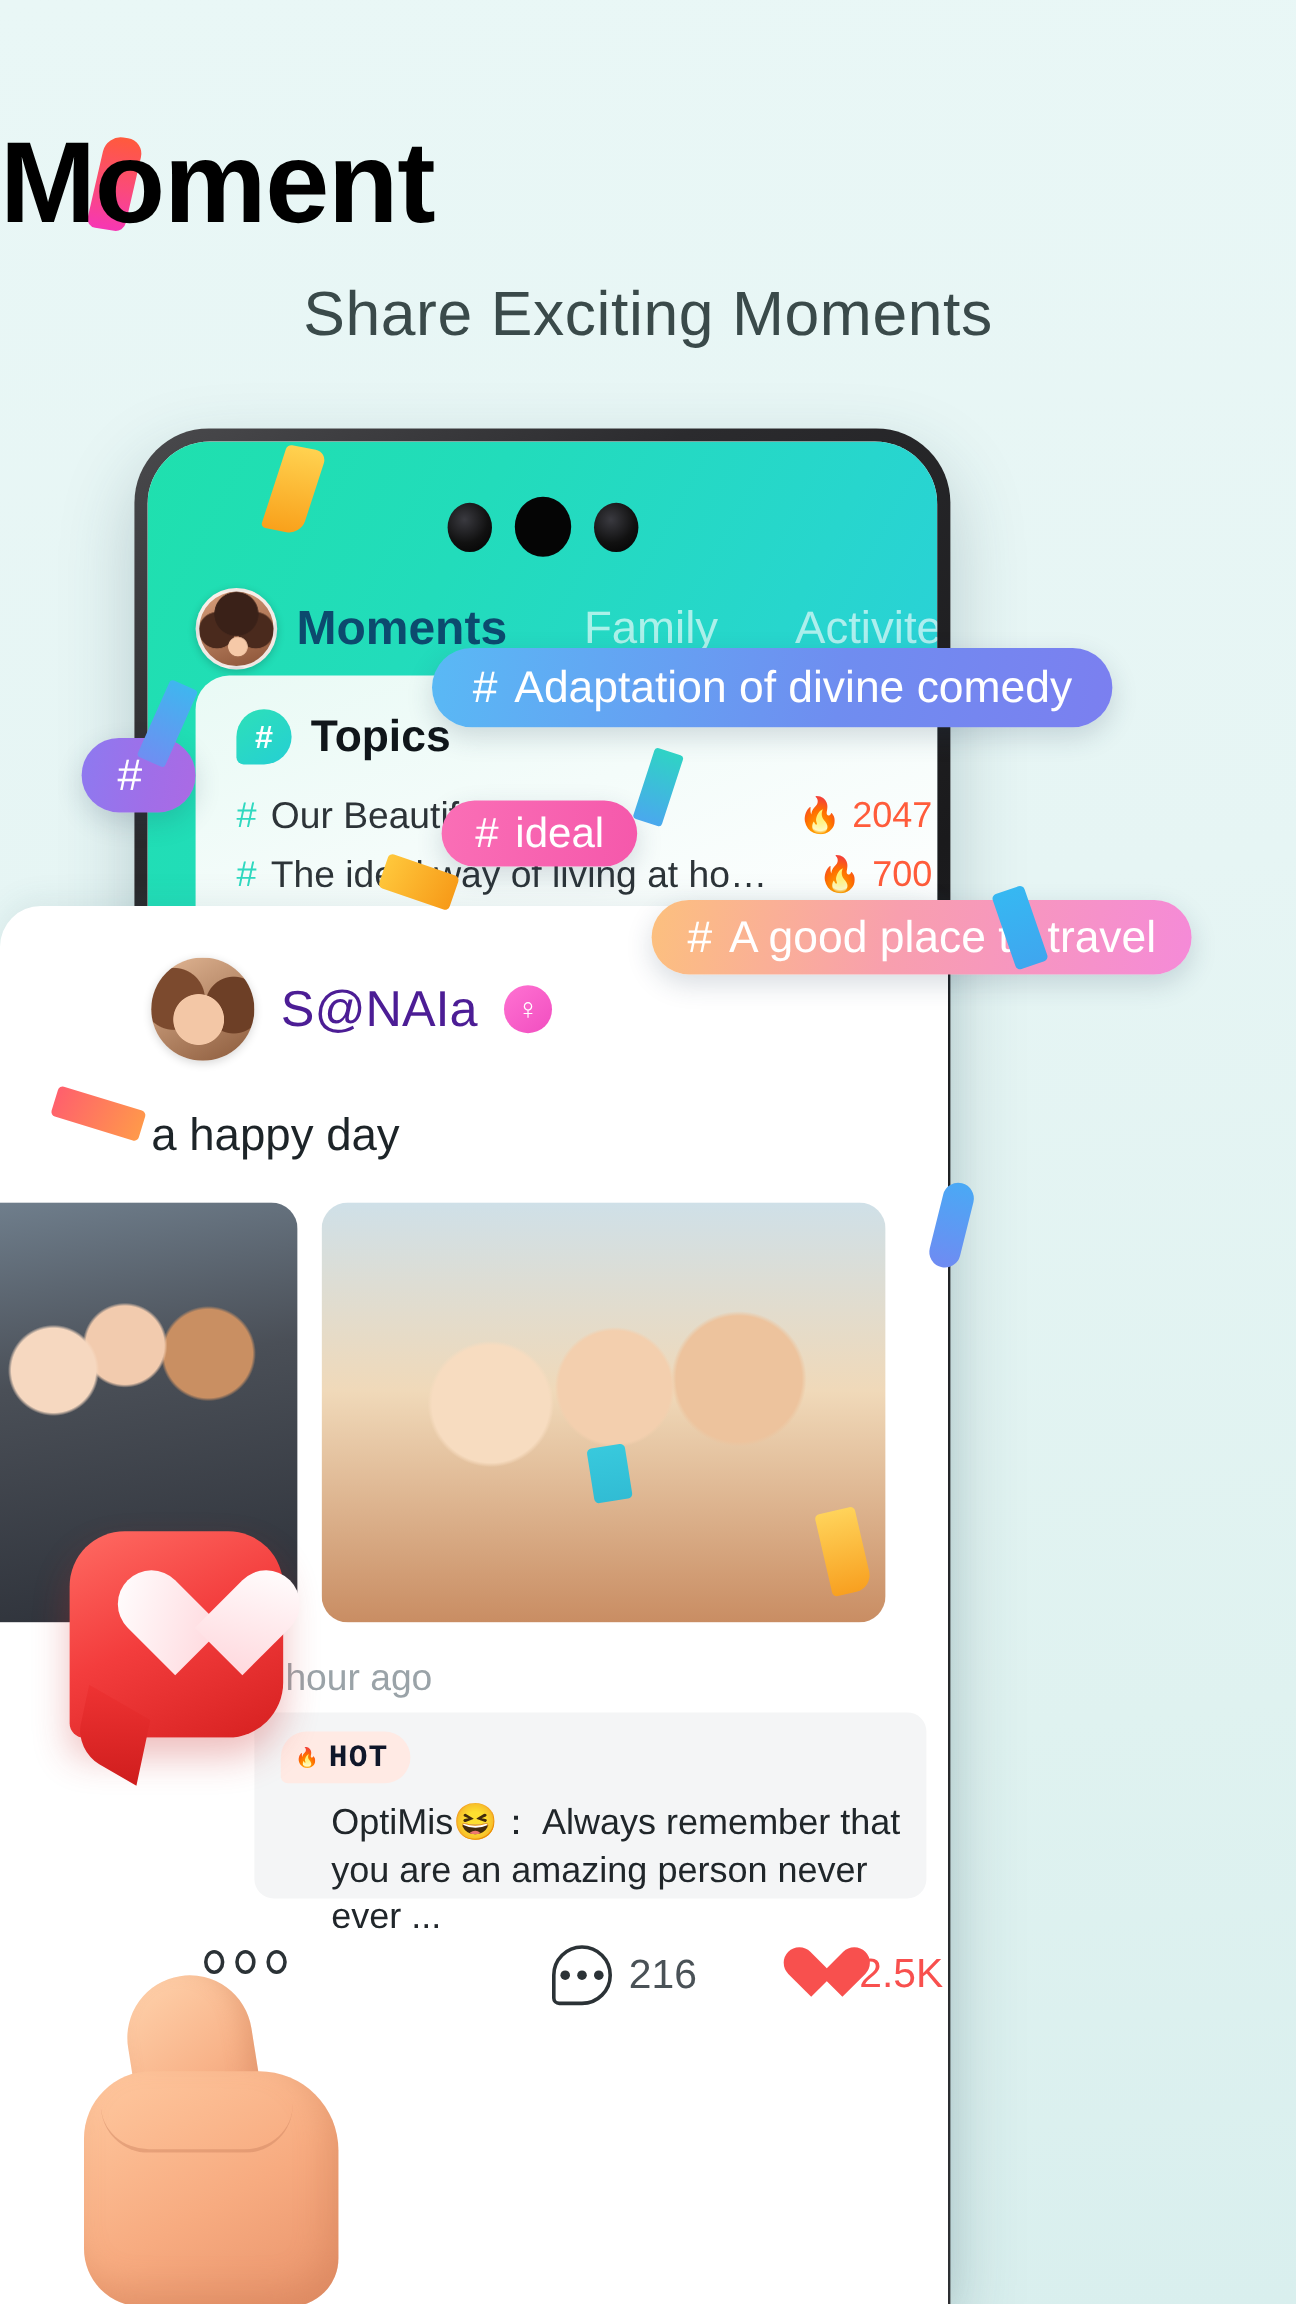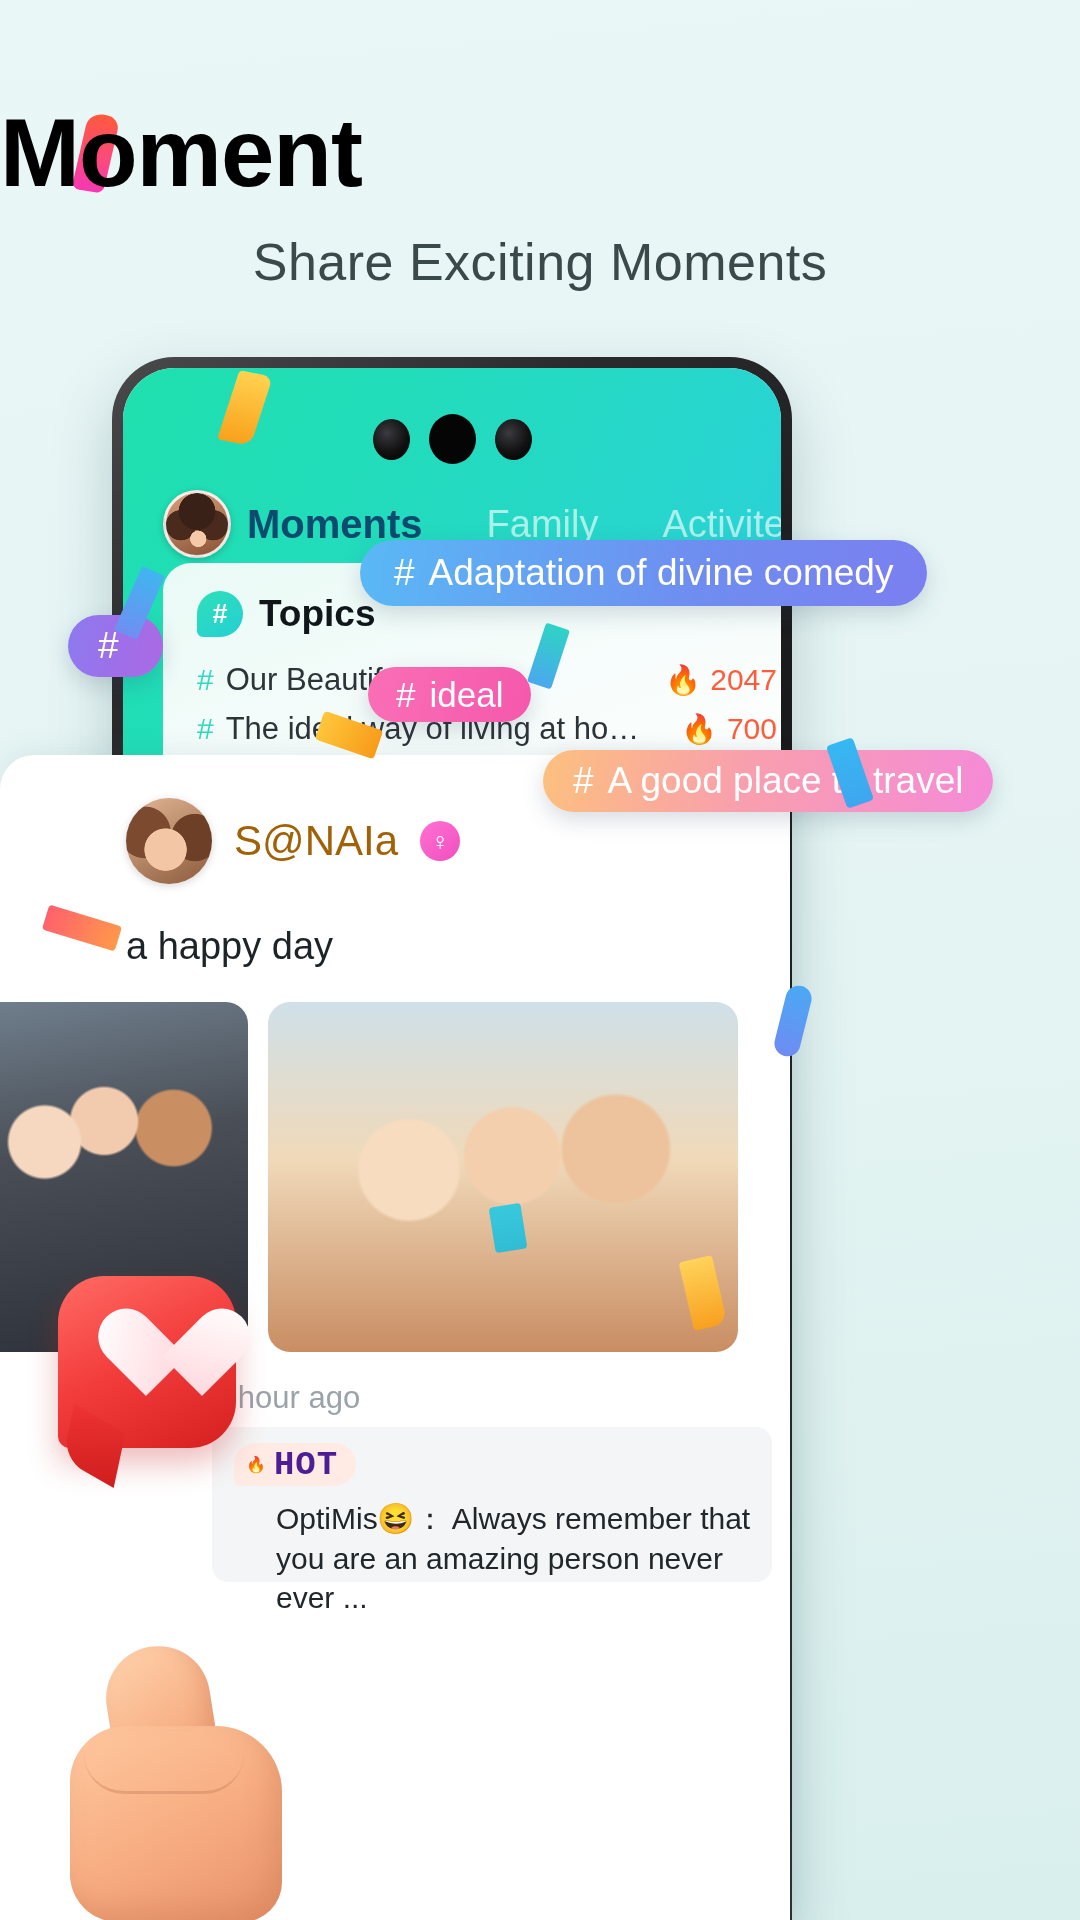--- a/index.html
+++ b/index.html
@@ -103,21 +103,21 @@
   .post-head { position:absolute; top:43px; left:126px; display:flex; align-items:center; gap:22px; }
   .post-avatar {
     width:86px; height:86px; border-radius:50%;
     background:
       radial-gradient(circle at 46% 60%, #f3c7a6 0 30%, transparent 31%),
       radial-gradient(circle at 22% 40%, #7c4a2e 0 30%, transparent 31%),
       radial-gradient(circle at 80% 46%, #6d3f26 0 28%, transparent 29%),
       linear-gradient(150deg,#e3b896,#8b5a3b);
     box-shadow:0 2px 8px rgba(0,0,0,.16);
   }
-  .post-name { font-size:42px; color:#a16207; }
+  .post-name { font-size:42px; color:#4c1d95; }
   .gender-badge {
     width:40px; height:40px; border-radius:50%;
     background:linear-gradient(140deg,#ff6fd0,#f martins);
     background:linear-gradient(140deg,#ff72d2,#f14ec0);
     display:flex; align-items:center; justify-content:center;
     color:#fff; font-size:25px; line-height:1;
   }
   .post-text { position:absolute; top:170px; left:126px; font-size:38px; color:#1d2428; }
 
   .photos { position:absolute; top:247px; left:0; width:790px; display:flex; gap:20px; }
@@ -139,21 +139,21 @@
 
   .comment-box {
     position:absolute; top:672px; left:212px; width:560px; height:155px;
     background:#f4f5f6; border-radius:16px;
   }
   .hot-badge {
     position:absolute; top:16px; left:22px; height:43px; padding:0 18px 0 12px;
     background:#ffeae4; border-radius:22px 22px 22px 6px;
     display:flex; align-items:center; gap:8px;
   }
-  .hot-text { color:#4c1d95; font-size:34px; font-weight:bold;
+  .hot-text { color:#0f172a; font-size:26px; font-weight:bold;
               font-family:"Liberation Mono", monospace; letter-spacing:1px; }
   .comment-text { position:absolute; top:72px; left:22px; right:16px;
                   font-size:30px; line-height:1.32; color:#20262a;margin-left:42px; }
 
   .actions { position:absolute; top:862px; left:0; width:790px; height:70px; }
   .act { position:absolute; display:flex; align-items:center; gap:14px; }
   .act-share { left:170px; top:8px; }
   .dots-ico { display:flex; gap:9px; align-items:center; }
   .dot { width:17px; height:20px; border:3px solid #2b3236; border-radius:50%; }
   .act-comment { left:460px; top:4px; }
@@ -341,20 +341,41 @@
     <div class="hot-badge">
       <span>🔥</span>
       <span class="hot-text">HOT</span>
     </div>
     <div class="comment-text">
       <span>OptiMis</span><span>😆</span><span>：</span>
       <span>Always remember that you are an amazing person never ever ...</span>
     </div>
   </div>
 
+  <div class="actions">
+    <div class="act act-share">
+      <span class="dots-ico">
+        <span class="dot"></span>
+          <span class="dot"></span>
+          <span class="dot"></span>
+      </span>
+    </div>
+    <div class="act act-comment">
+      <span class="bubble-ico">
+        <span class="bd"></span>
+          <span class="bd"></span>
+          <span class="bd"></span>
+      </span>
+      <span class="act-num">216</span>
+    </div>
+    <div class="act act-like">
+      <span class="heart-ico"></span>
+      <span class="like-num">2.5K</span>
+    </div>
+  </div>
 </div>
 
 <div class="pill pill-divine">
   <span class="h">#</span>
   <span>Adaptation of divine comedy</span>
 </div>
 <div class="pill pill-friends">
   <span class="h">#</span>
 </div>
 <div class="pill pill-love">

